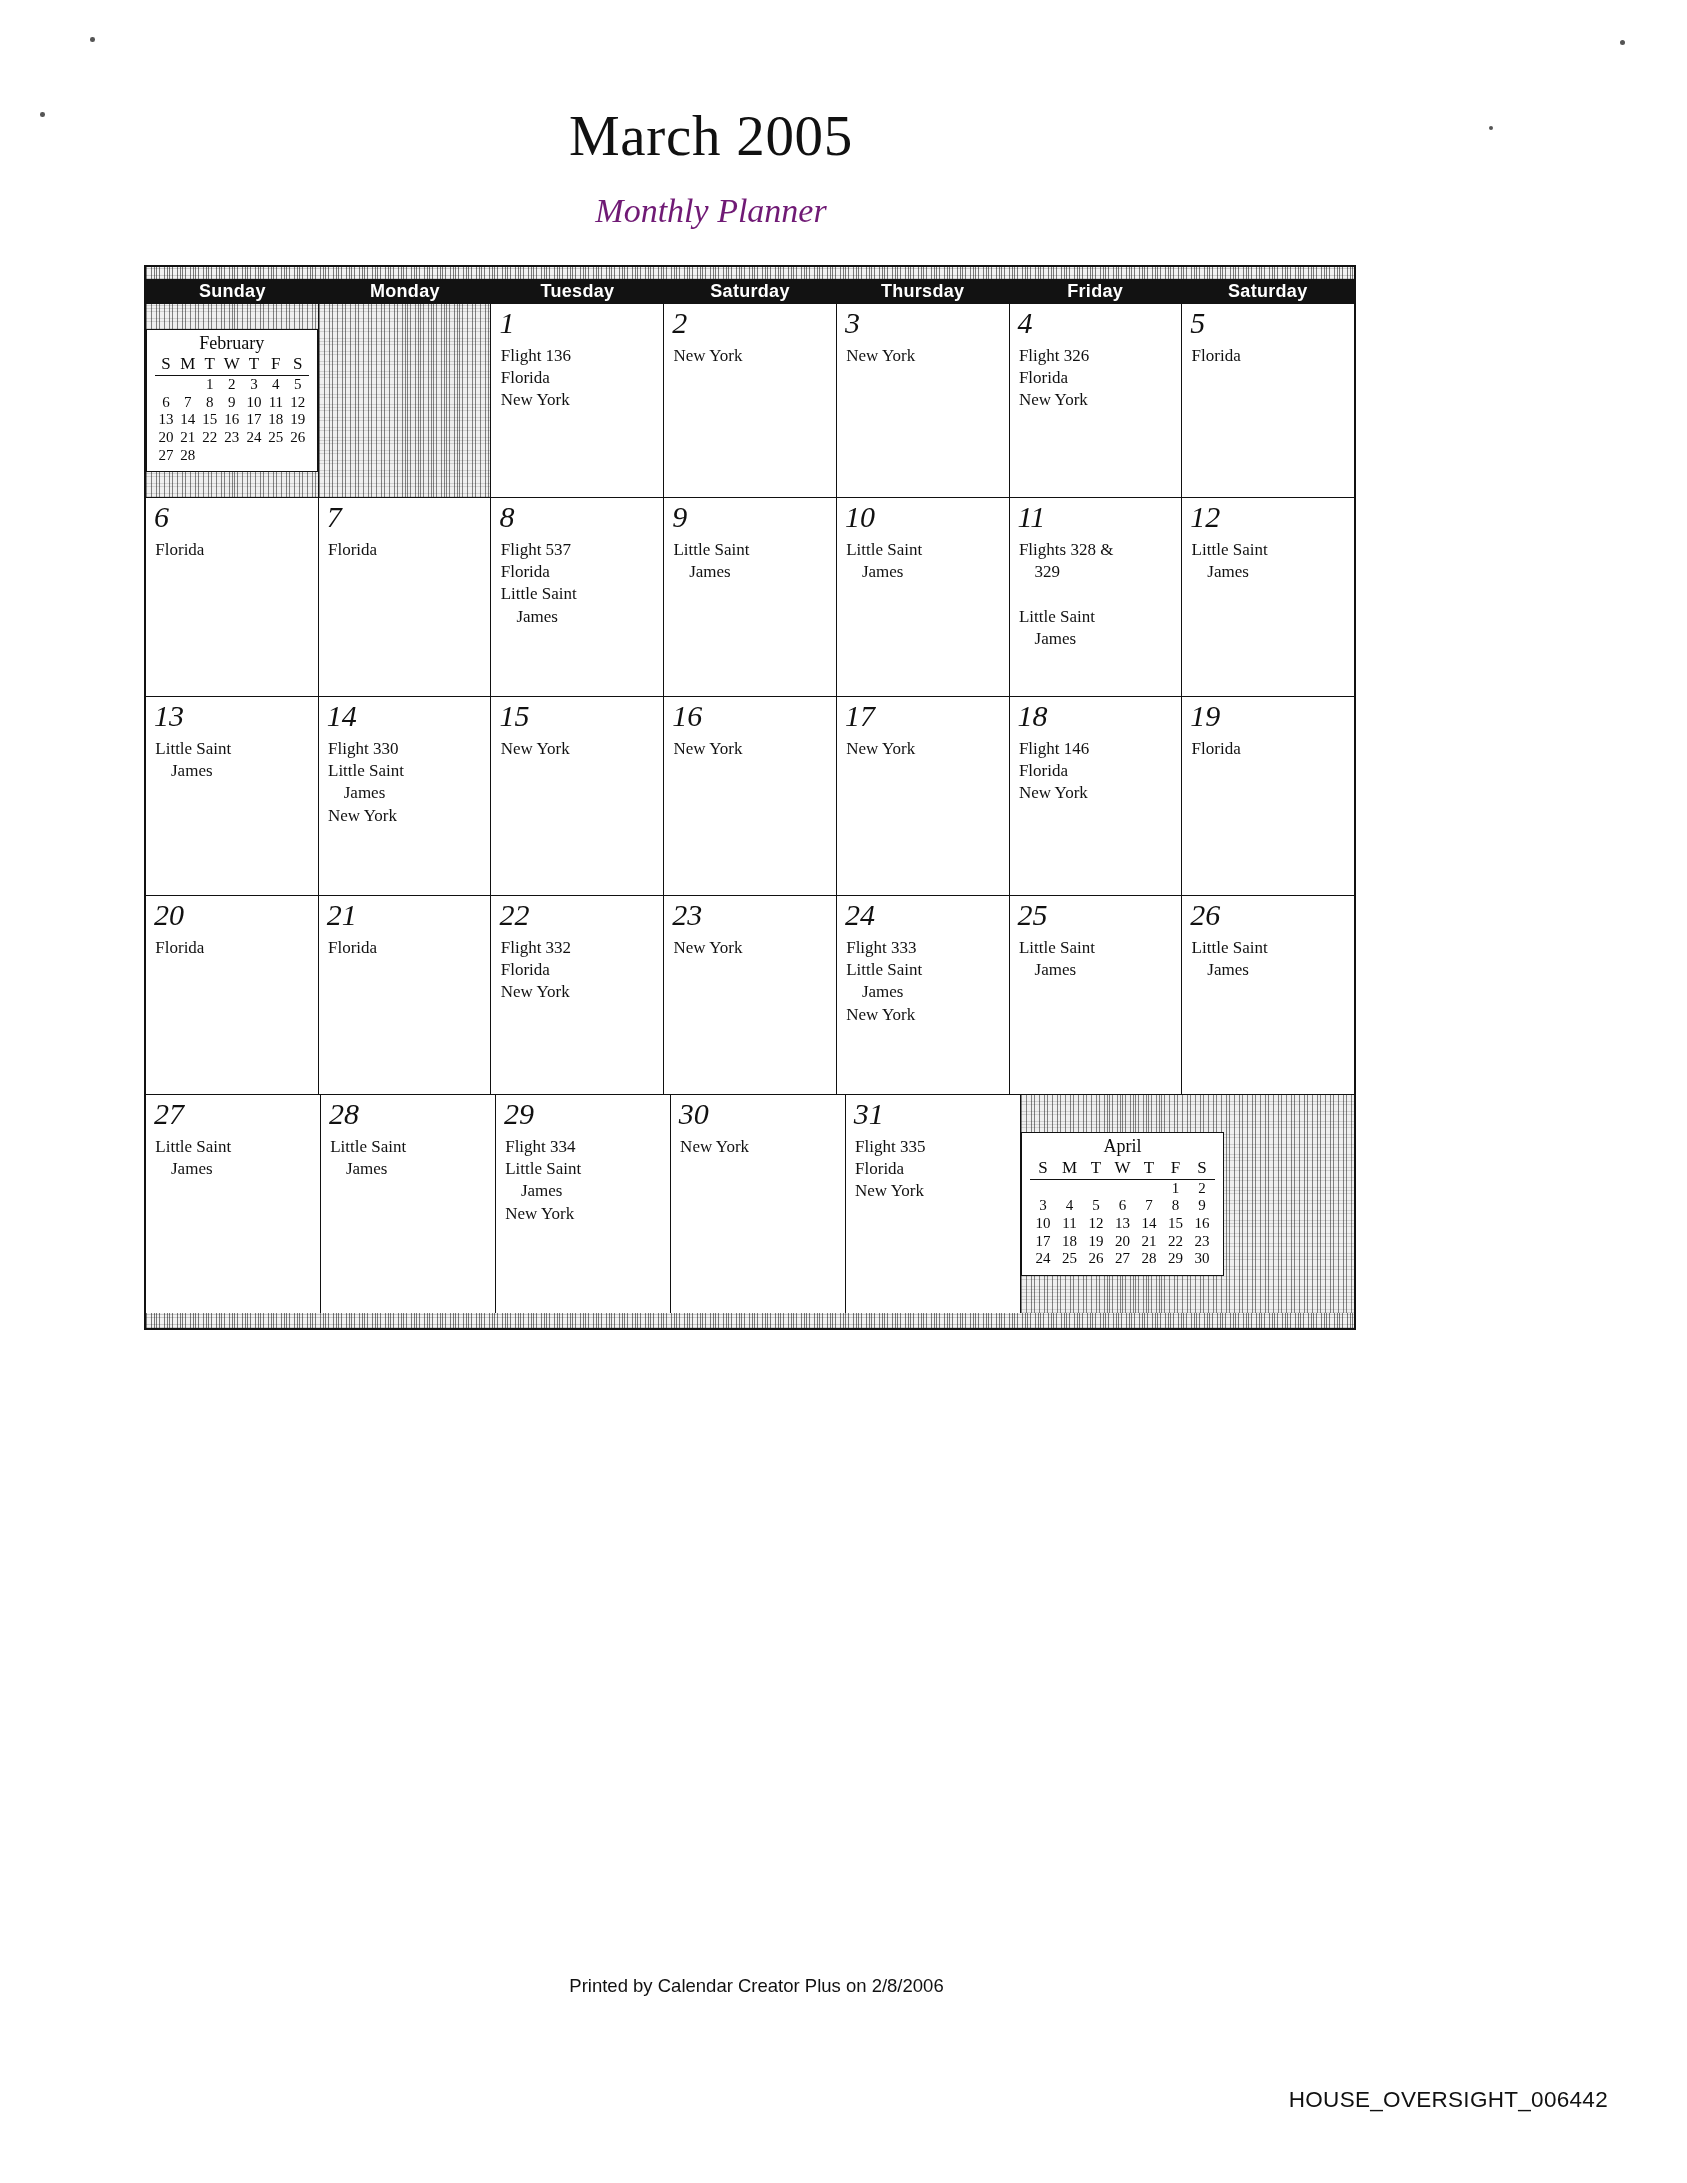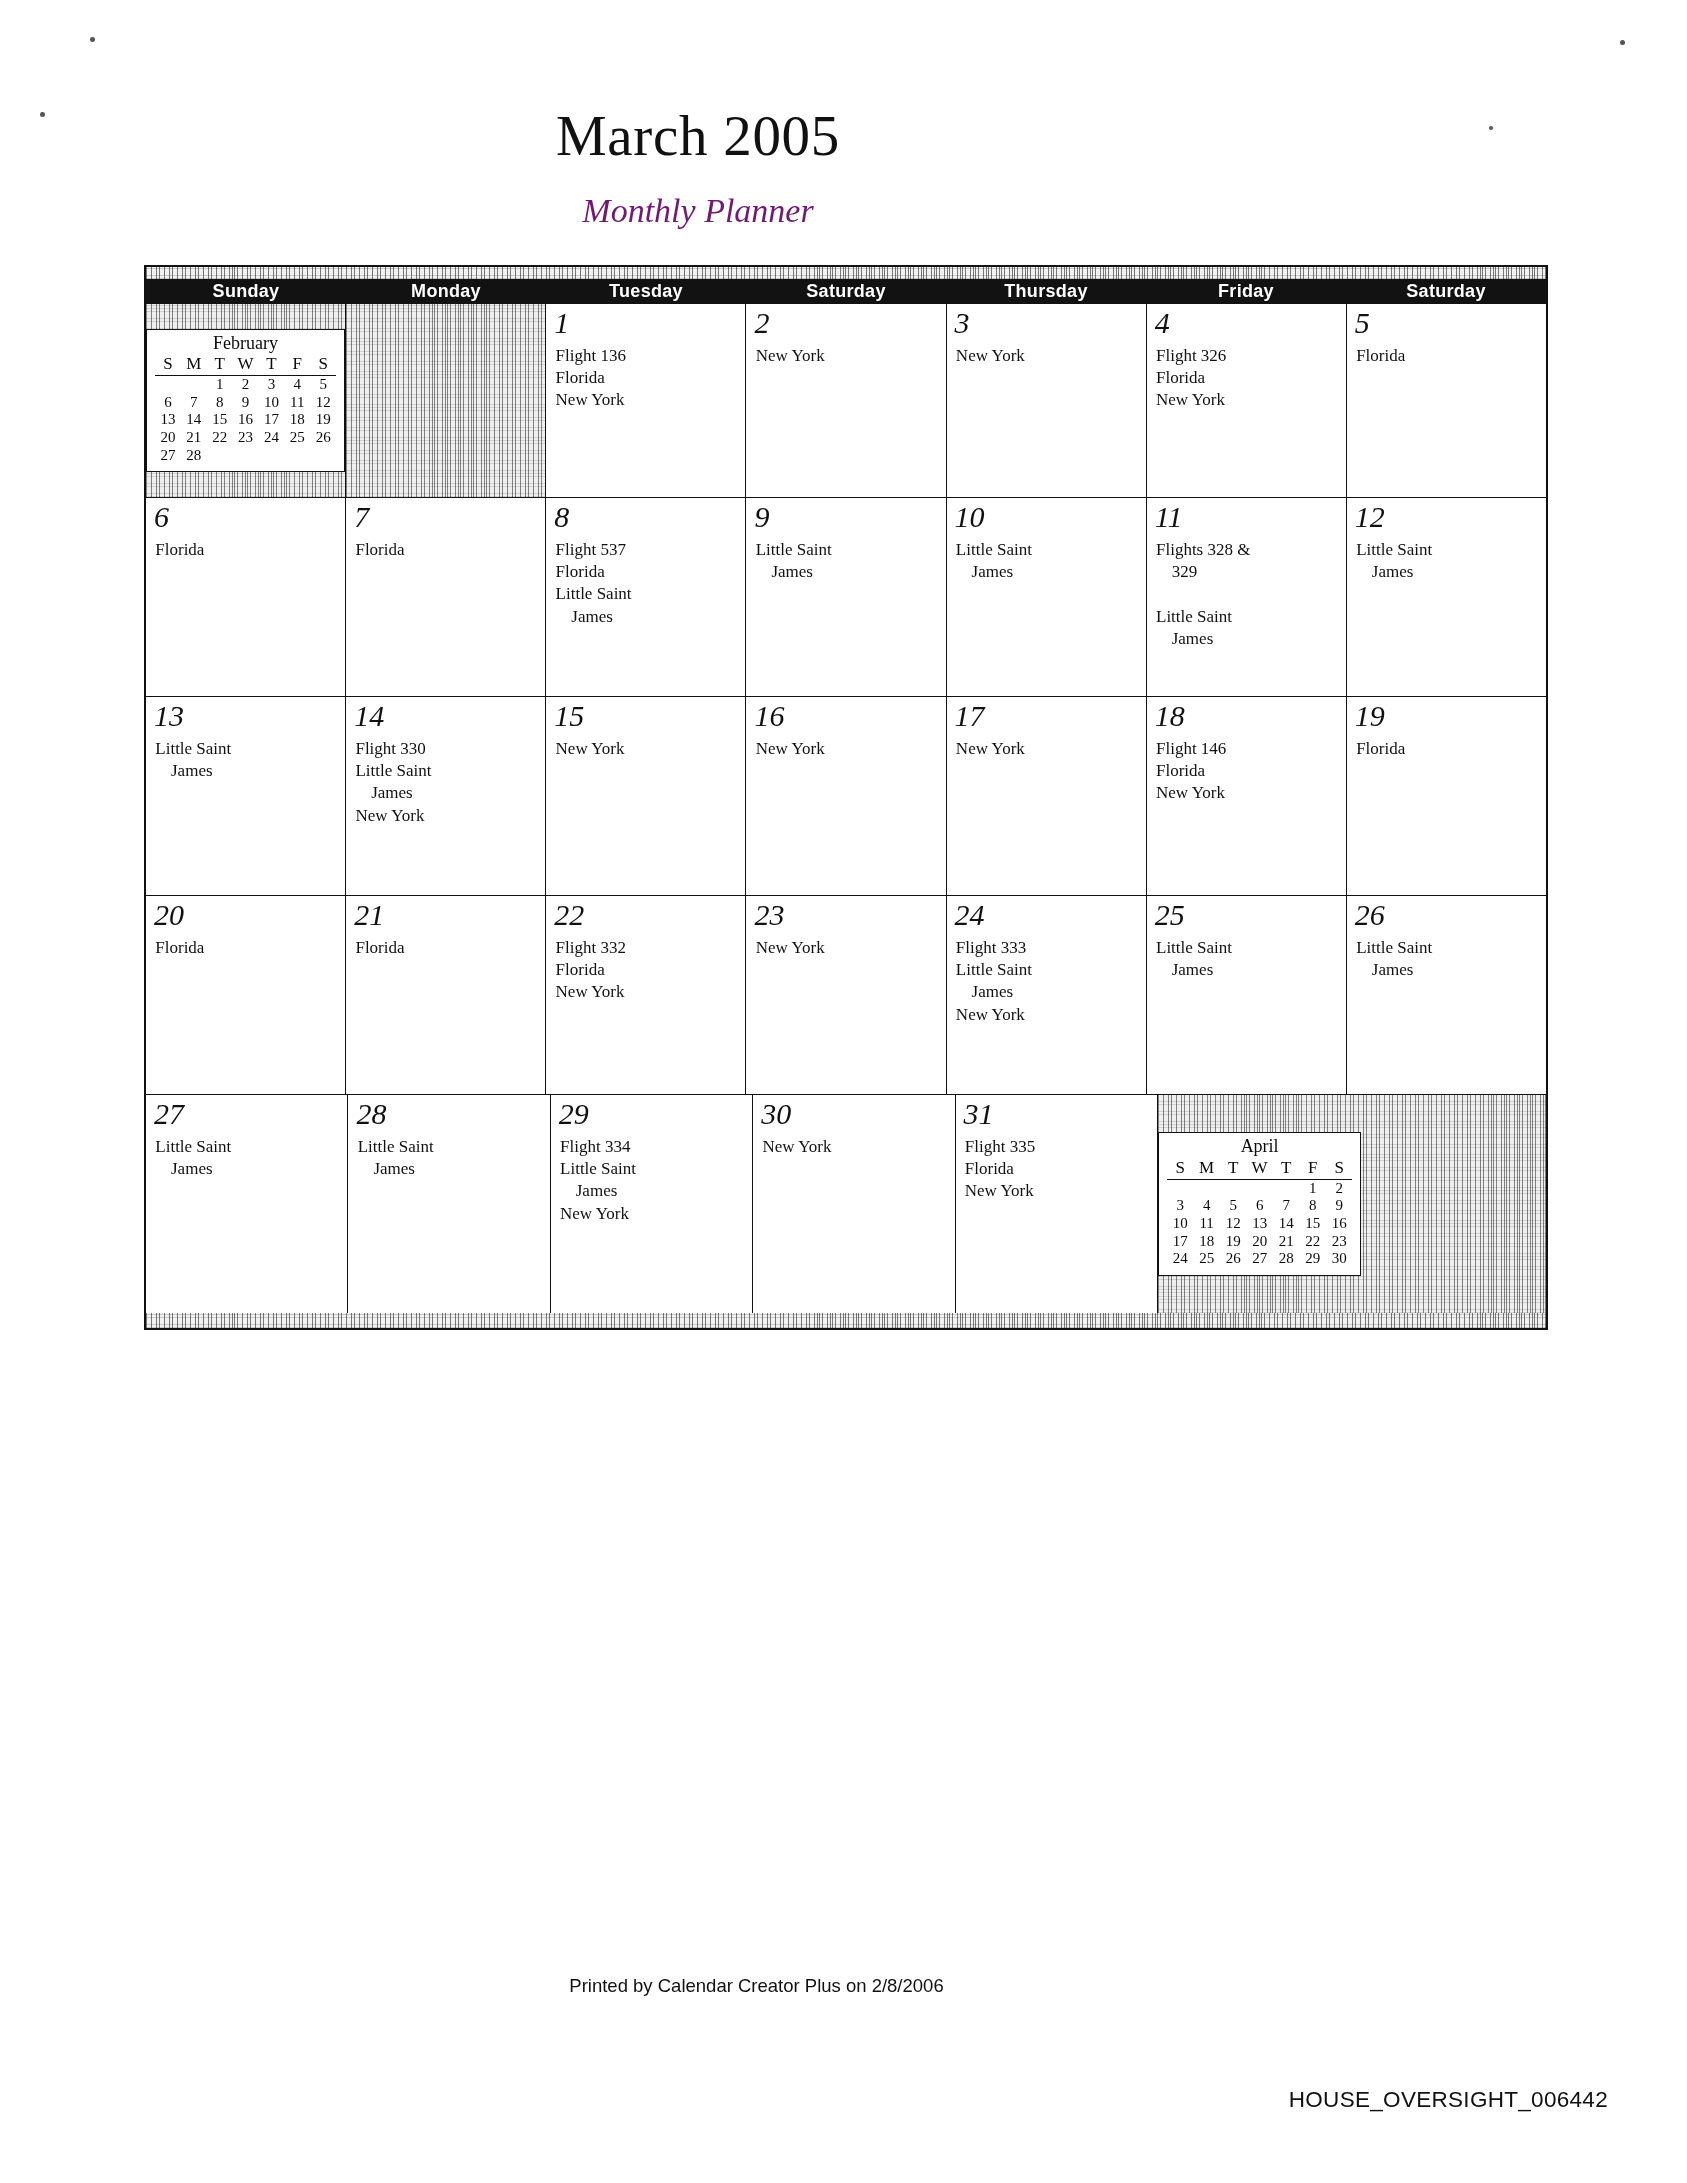--- a/index.html
+++ b/index.html
@@ -20,21 +20,21 @@
   .speck {
     position: absolute;
     background: #555;
     border-radius: 50%;
   }
 
   
   .title-block {
     position: absolute;
     top: 106px;
-    left: 4px;
+    left: 17px;
     width: 1388px;
     text-align: center;
   }
   .cal-title {
     font-family: "Liberation Serif", serif;
     font-size: 57px;
     letter-spacing: 0.7px;
     line-height: 1.05;
     color: #111;
   }
@@ -44,21 +44,21 @@
     font-size: 34px;
     margin-top: 26px;
     color: #701a75;
   }
 
   
   .cal-frame {
     position: absolute;
     left: 144px;
     top: 265px;
-    width: 1404px;
+    width: 1212px;
     border: 2px solid #111;
     background: #fff;
     box-sizing: border-box;
   }
 
   
   .hatch {
     background-image:
       repeating-linear-gradient(90deg, rgba(20,20,20,.55) 0px, rgba(20,20,20,.55) 0.7px, rgba(255,255,255,0) 0.7px, rgba(255,255,255,0) 2.6px),
       repeating-linear-gradient(0deg, rgba(20,20,20,.18) 0px, rgba(20,20,20,.18) 0.7px, rgba(255,255,255,0) 0.7px, rgba(255,255,255,0) 3.3px);

